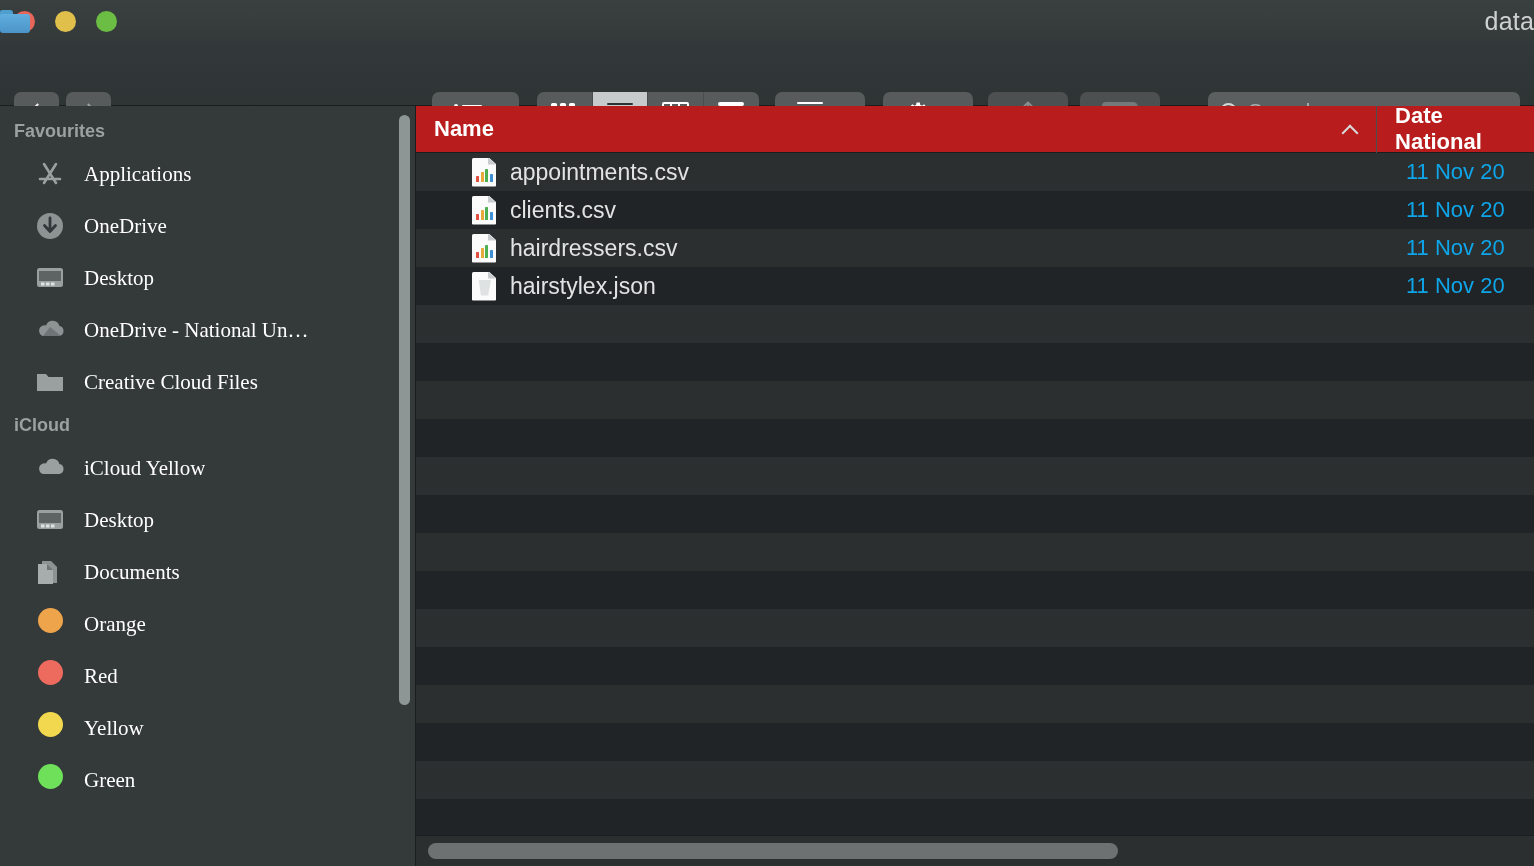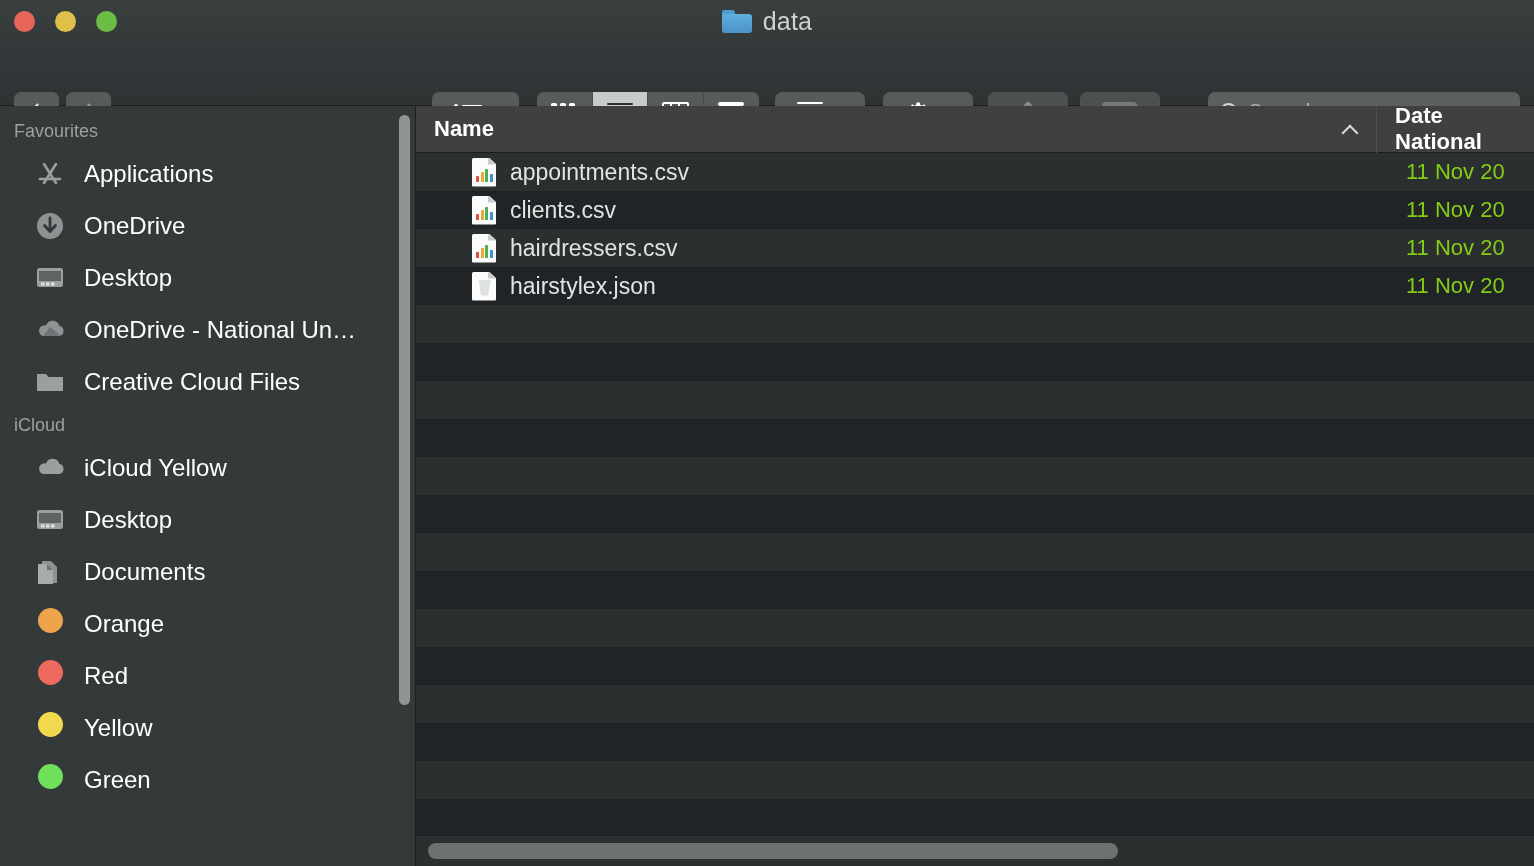--- a/index.html
+++ b/index.html
@@ -18,21 +18,21 @@
     background:linear-gradient(#3a3f40,#34393a);
   }
   .traffic{ position:absolute; left:14px; top:11px; display:flex; gap:20px; }
   .light{ width:21px; height:21px; border-radius:50%; display:block; }
   .light.red{ background:#e8655a; }
   .light.yellow{ background:#e0c04a; }
   .light.green{ background:#6cbd43; }
 
   .wintitle{
     position:absolute; left:0; top:0; width:1534px; height:42px;
-    display:flex; align-items:center; justify-content:center; gap:11px;
+    display:flex; align-items:center; justify-content:space-between; gap:11px;
     pointer-events:none;
   }
   .wintitle .folder-ico{ width:30px; height:23px; position:relative; display:block; }
   .wintitle .folder-ico .tab{
     position:absolute; left:0; top:0; width:13px; height:6px;
     background:#4f9ed0; border-radius:2px 3px 0 0;
   }
   .wintitle .folder-ico .body{
     position:absolute; left:0; top:4px; width:30px; height:19px;
     background:linear-gradient(#62aede,#4a94c9); border-radius:2px 3px 3px 3px;
@@ -115,57 +115,57 @@
   .mag:after{ content:""; position:absolute; left:11.5px; top:12px; width:7px; height:2.2px;
               background:#d6d8d8; border-radius:1px; transform:rotate(45deg); transform-origin:left center;}
   .search-ph{ font-size:22px; color:#a8acac; }
 
   
   .sidebar{
     position:absolute; left:0; top:106px; width:416px; height:760px;
     background:#34393a; overflow:hidden;
   }
   .sb-head{ font-size:18px; color:#9ba0a0; padding:0 0 0 14px; height:34px;
-            display:flex; align-items:center; font-weight:normal; }
+            display:flex; align-items:center; font-weight:bold; }
   .sb-head.first{ margin-top:8px; }
   .sb-head.gap{ }
   .sb-item{ height:52px; display:flex; align-items:center; padding-left:34px; gap:16px; }
-  .sb-label{ font-size:24px; color:#fff; white-space:nowrap; overflow:hidden; }
+  .sb-label{ font-size:21px; color:#fff; white-space:nowrap; overflow:hidden;font-family:Liberation Serif, serif; }
   .sb-ico{ width:34px; height:32px; position:relative; flex:0 0 auto; display:block; }
   .dot{ width:25px; height:25px; border-radius:50%; display:block; margin-left:4px; }
 
   .sb-scroll{
     position:absolute; right:6px; top:9px; width:11px; height:590px;
     background:#8d9695; border-radius:6px;
   }
   .sb-divider{ position:absolute; left:415px; top:106px; width:1px; height:760px; background:#1b1e1f; }
 
   
   .content{ position:absolute; left:416px; top:106px; width:1118px; height:760px; background:#212426; overflow:hidden;}
   .colhead{
     position:absolute; left:0; top:0; width:1118px; height:47px;
-    background:#404040; border-bottom:1px solid #1b1e1f;
+    background:#b91c1c; border-bottom:1px solid #1b1e1f;
     display:flex; align-items:center;
   }
   .col-name{ width:972px; padding-left:18px; font-size:22px; color:#fff; font-weight:bold;
              display:flex; align-items:center; justify-content:space-between; height:47px;
              border-right:1px solid #4b4f50; box-sizing:border-box; padding-right:18px;}
   .sortarrow{ width:16px; height:10px; position:relative; display:block; }
   .sortarrow:before{ content:""; position:absolute; left:2px; top:3px; width:10px; height:10px;
                      border-left:2.4px solid #d8dada; border-top:2.4px solid #d8dada; transform:rotate(45deg); }
   .col-date{ padding-left:18px; font-size:22px; color:#fff; font-weight:bold; }
 
   .rows{ position:absolute; left:0; top:47px; width:1118px; height:713px; }
   .row{ height:38px; display:flex; align-items:center; }
   .row.odd{ background:#2b2f30; }
   .row.even{ background:#212426; }
   .row .fname{ display:flex; align-items:center; gap:14px; padding-left:56px; width:972px;
                box-sizing:border-box; }
   .row .ftext{ font-size:23px; color:#e2e4e4; }
-  .row .fdate{ font-size:22px; color:#84cc16; padding-left:18px; white-space:nowrap; }
+  .row .fdate{ font-size:22px; color:#0ea5e9; padding-left:18px; white-space:nowrap; }
 
   .fileicon{ width:24px; height:29px; position:relative; flex:0 0 auto; display:block; }
   .fileicon .sheet{
     position:absolute; left:0; top:0; width:24px; height:29px;
     background:#fbfbfb; border-radius:1.5px;
     clip-path:polygon(0 0, 70% 0, 100% 22%, 100% 100%, 0 100%);
   }
   .fileicon .fold{
     position:absolute; right:0; top:0; width:8px; height:7px;
     background:#c9ccce; clip-path:polygon(0 0, 100% 100%, 0 100%);

